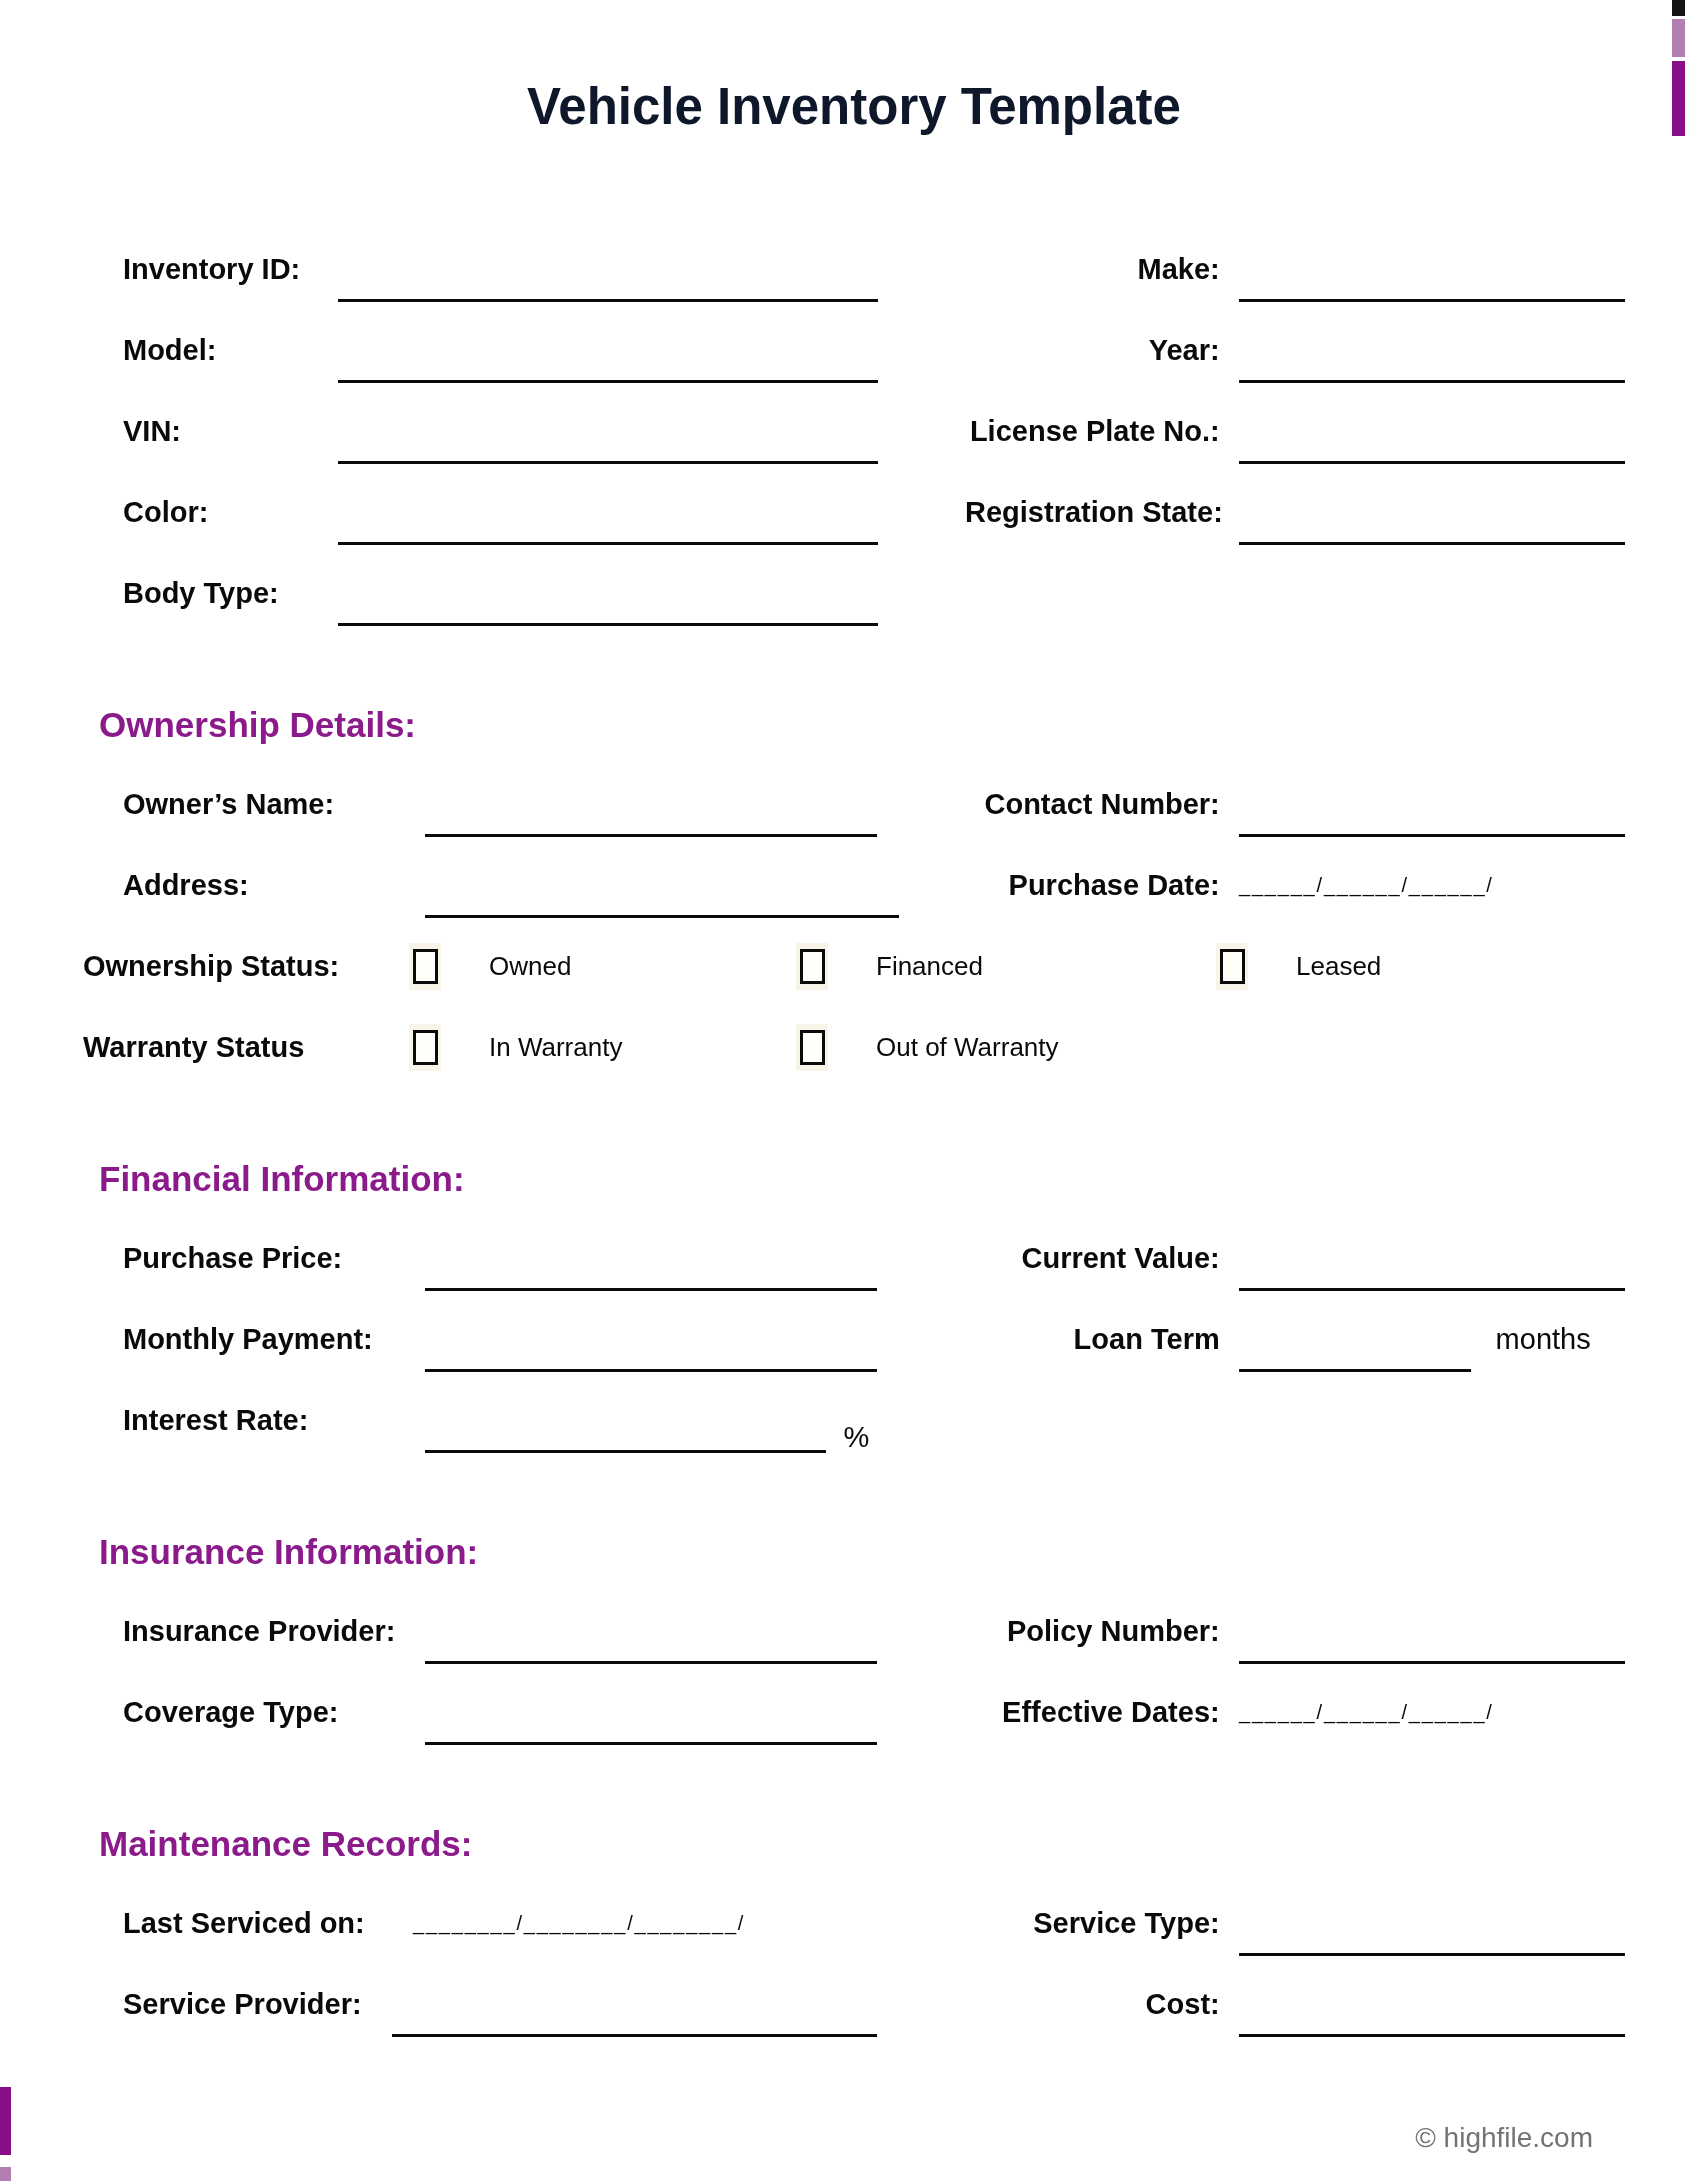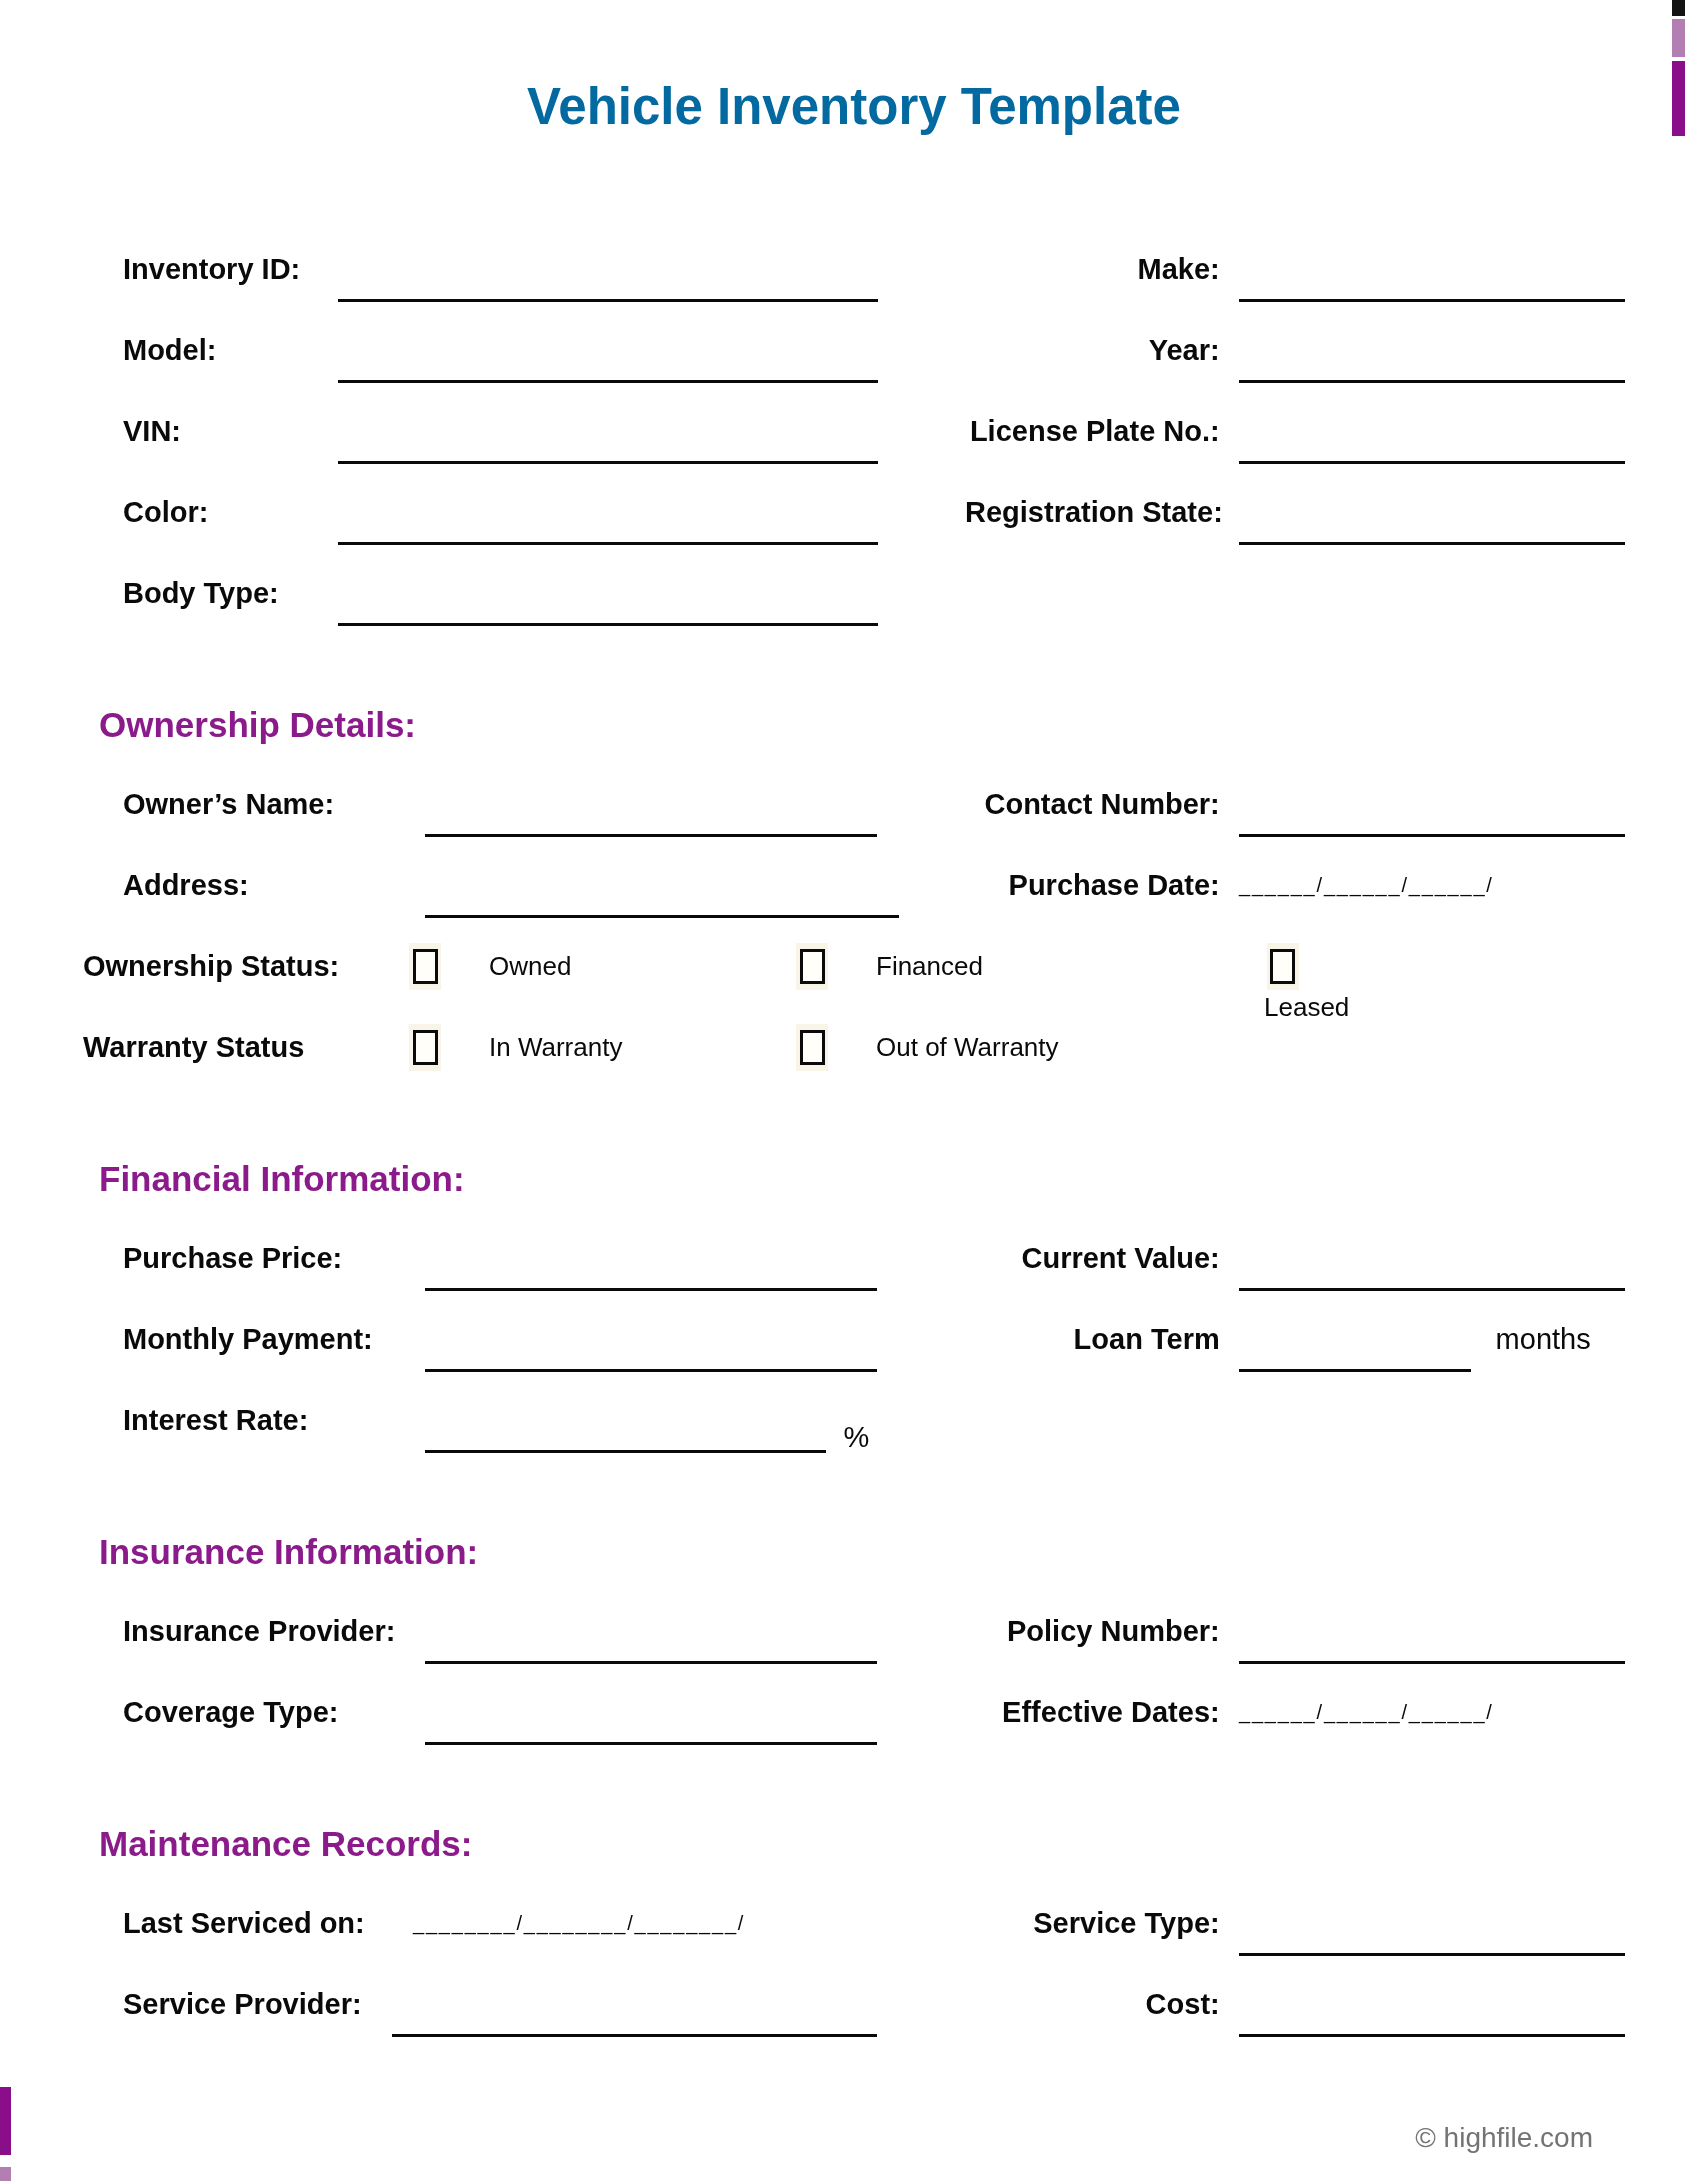--- a/index.html
+++ b/index.html
@@ -12,21 +12,21 @@
   .tr-black  { right:0; top:0;    width:13px; height:16px; background:#141414; }
   .tr-light  { right:0; top:19.3px; width:13px; height:38px; background:#b37fb3; }
   .tr-dark   { right:0; top:61px; width:13px; height:75px; background:#8a0d8a; }
   .bl-dark   { left:0; top:2087px; width:11.4px; height:68px; background:#8a0d8a; }
   .bl-light  { left:0; top:2167px; width:11.4px; height:14px; background:#b37fb3; }
 
   .content { padding:0 60px 0 83px; }
 
   h1.title {
     margin:74px 0 0 0; height:65px; line-height:65px;
-    text-align:center; font-size:51px; font-weight:700; color:#0369a1;
+    text-align:center; font-size:51px; font-weight:700; color:#0f172a;
   }
   h2.sec {
     margin:56px 0 28px 16px; height:46px; line-height:46px;
     font-size:35px; font-weight:700; color:#8b1a8b;
   }
   .vehicle-info { margin-top:102px; }
 
   .row { position:relative; height:81px; display:flex; justify-content:space-between; }
   .cell { display:flex; align-items:flex-start;margin-left:40px; }
   .cell.left  { flex:0 0 auto; }
@@ -58,21 +58,21 @@
   .option { position:absolute; top:5.3px; display:flex; align-items:center; }
   .cb {
     position:relative; display:inline-block; width:32px; height:47px;
     background:#f8f4e8; flex:0 0 auto;
   }
   .cb::after {
     content:""; position:absolute; left:3.5px; right:3.5px; top:6.1px; bottom:6.1px;
     border:3.5px solid #0a0a0a; background:#fffef9;
   }
   .optlbl { margin-left:48px; font-size:26px; line-height:35px; white-space:nowrap; }
-  .o1 { left:326px; } .o2 { left:713px; } .o3 { left:1133px;flex-direction:column; }
+  .o1 { left:326px; } .o2 { left:713px; } .o3 { left:1133px; }
 
   .footer {
     margin-top:65px; text-align:right; padding-right:32px;
     font-size:28px; color:#737373;
   }
 </style>
 </head>
 <body>
 
 <div class="page">

